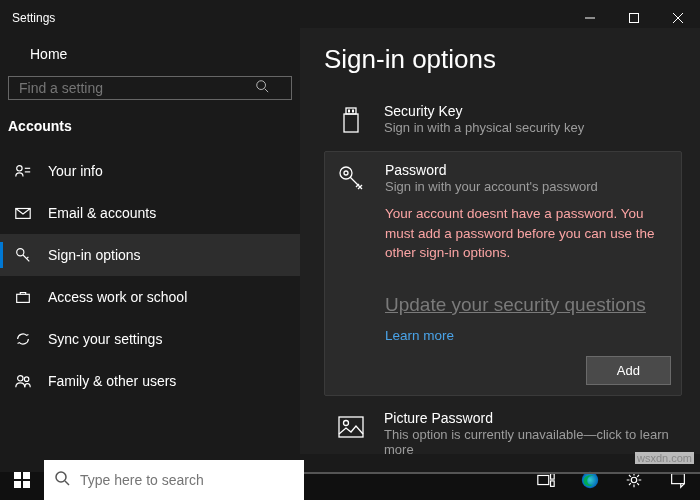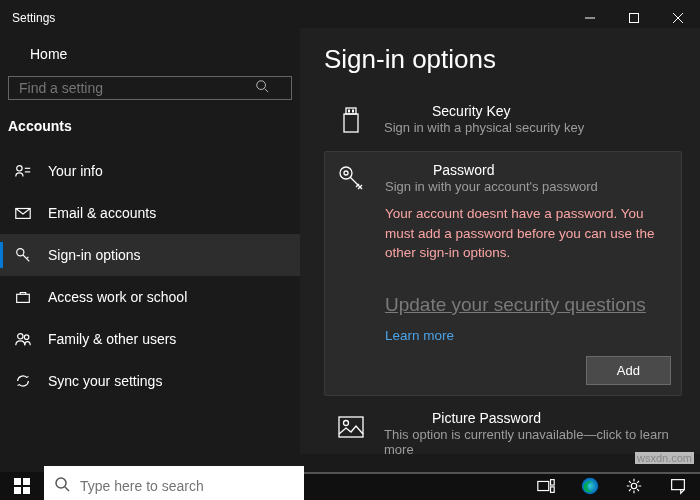--- a/index.html
+++ b/index.html
@@ -22,28 +22,28 @@
   .nav-item.selected::before { content:""; position:absolute; left:0; top:8px; bottom:8px; width:3px; background:#0078d4; }
   .nav-item .ic { width: 18px; height: 18px; display: flex; align-items: center; justify-content: center; }
   .nav-item .ic svg { width: 18px; height: 18px; stroke: #fff; fill: none; stroke-width: 1.3; }
   .content { flex: 1; background: #202020; padding: 14px 18px 0 24px; overflow: hidden; display: flex; flex-direction: column; }
   .content h1 { font-size: 26px; font-weight: 400; margin: 2px 0 18px 0; }
   .opt { display: flex; gap: 16px; padding: 10px 10px; margin-bottom: 4px; border-radius: 2px; }
   .opt.selected { background: #2b2b2b; border: 1px solid #3a3a3a; }
   .opt .oic { width: 34px; height: 34px; flex-shrink: 0; display:flex; align-items:flex-start; justify-content:center; padding-top:2px;}
   .opt .oic svg { width: 30px; height: 30px; stroke:#fff; fill:none; stroke-width:1.3; }
   .opt .ot { flex: 1; }
-  .opt .ot .title { font-size: 14px; color:#fff;margin-left:48px; }
+  .opt .ot .title { font-size: 14px; color:#fff; }
   .opt .ot .sub { font-size: 13px; color: #9c9c9c; margin-top:1px; }
   .opt .detail { font-size: 13.5px; color: #fca5a5; margin-top: 10px; line-height: 1.45; }
   .opt .sec-q { font-size: 19px; color: #7a7a7a; margin-top: 31px; text-decoration: underline; }
   .opt .learn { font-size: 13.5px; color: #4aa3e8; margin-top: 12px; display:inline-block; }
   .opt .btnrow { display: flex; justify-content: flex-end; margin-top: 12px; }
   .opt .btn { background: #4a4a4a; color:#fff; font-size:13px; padding: 6px 30px; border:1px solid #6a6a6a; }
-  .taskbar { height: 28px; background: #101010; display: flex; align-items: center; position: relative; margin-top: 18px; }
+  .taskbar { height: 28px; background: #101010; display: flex; align-items: flex-end; position: relative; margin-top: 18px; }
   .start { width: 44px; height: 40px; display:flex; align-items:center; justify-content:center; }
   .start svg { width:16px; height:16px; }
   .tb-search { flex: 0 0 260px; height: 40px; background: #fff; display:flex; align-items:center; padding:0 10px; gap:10px; }
   .tb-search input { border:none; outline:none; font-size:14px; width: 100%; color:#555; }
   .tb-icons { display:flex; align-items:center; height:40px; margin-left:auto; }
   .tb-ic { width:44px; height:40px; display:flex; align-items:center; justify-content:center; }
   .tb-ic svg { width:20px; height:20px; stroke:#fff; fill:none; stroke-width:1.3; }
   .taskview-stroke { position:absolute; top:0; left:304px; right:0; height:2px; background:#555;}
   .watermark { position:absolute; right:6px; bottom:36px; font-size:11px; color:#888; background:rgba(255,255,255,0.7); padding:0 2px;}
 </style>
@@ -130,35 +130,35 @@
               <svg viewBox="0 0 20 20">
                 <rect x="3" y="7" width="14" height="9"></rect>
                 <path d="M7 7V5h6v2"></path>
               </svg>
             </span>
           <span>Access work or school</span>
         </div>
         <div class="nav-item">
           <span class="ic">
               <svg viewBox="0 0 20 20">
+                <path d="M4 10a6 6 0 0 1 10-4l2-1M16 10a6 6 0 0 1-10 4l-2 1"></path>
+              </svg>
+            </span>
+          <span>Sync your settings</span>
+        </div>
+        <div class="nav-item">
+          <span class="ic">
+              <svg viewBox="0 0 20 20">
                 <circle cx="7" cy="7" r="3"></circle>
                 <circle cx="14" cy="8" r="2.5"></circle>
                 <path d="M2 17c0-3 2-5 5-5s5 2 5 5"></path>
                 <path d="M12 17c0-2 1-4 3-4s3 2 3 4"></path>
               </svg>
             </span>
           <span>Family &amp; other users</span>
-        </div>
-        <div class="nav-item">
-          <span class="ic">
-              <svg viewBox="0 0 20 20">
-                <path d="M4 10a6 6 0 0 1 10-4l2-1M16 10a6 6 0 0 1-10 4l-2 1"></path>
-              </svg>
-            </span>
-          <span>Sync your settings</span>
         </div>
       </div>
     </div>
 
     <div class="content">
       <h1>Sign-in options</h1>
 
       <div class="opt">
         <div class="oic">
           <svg viewBox="0 0 30 30">

